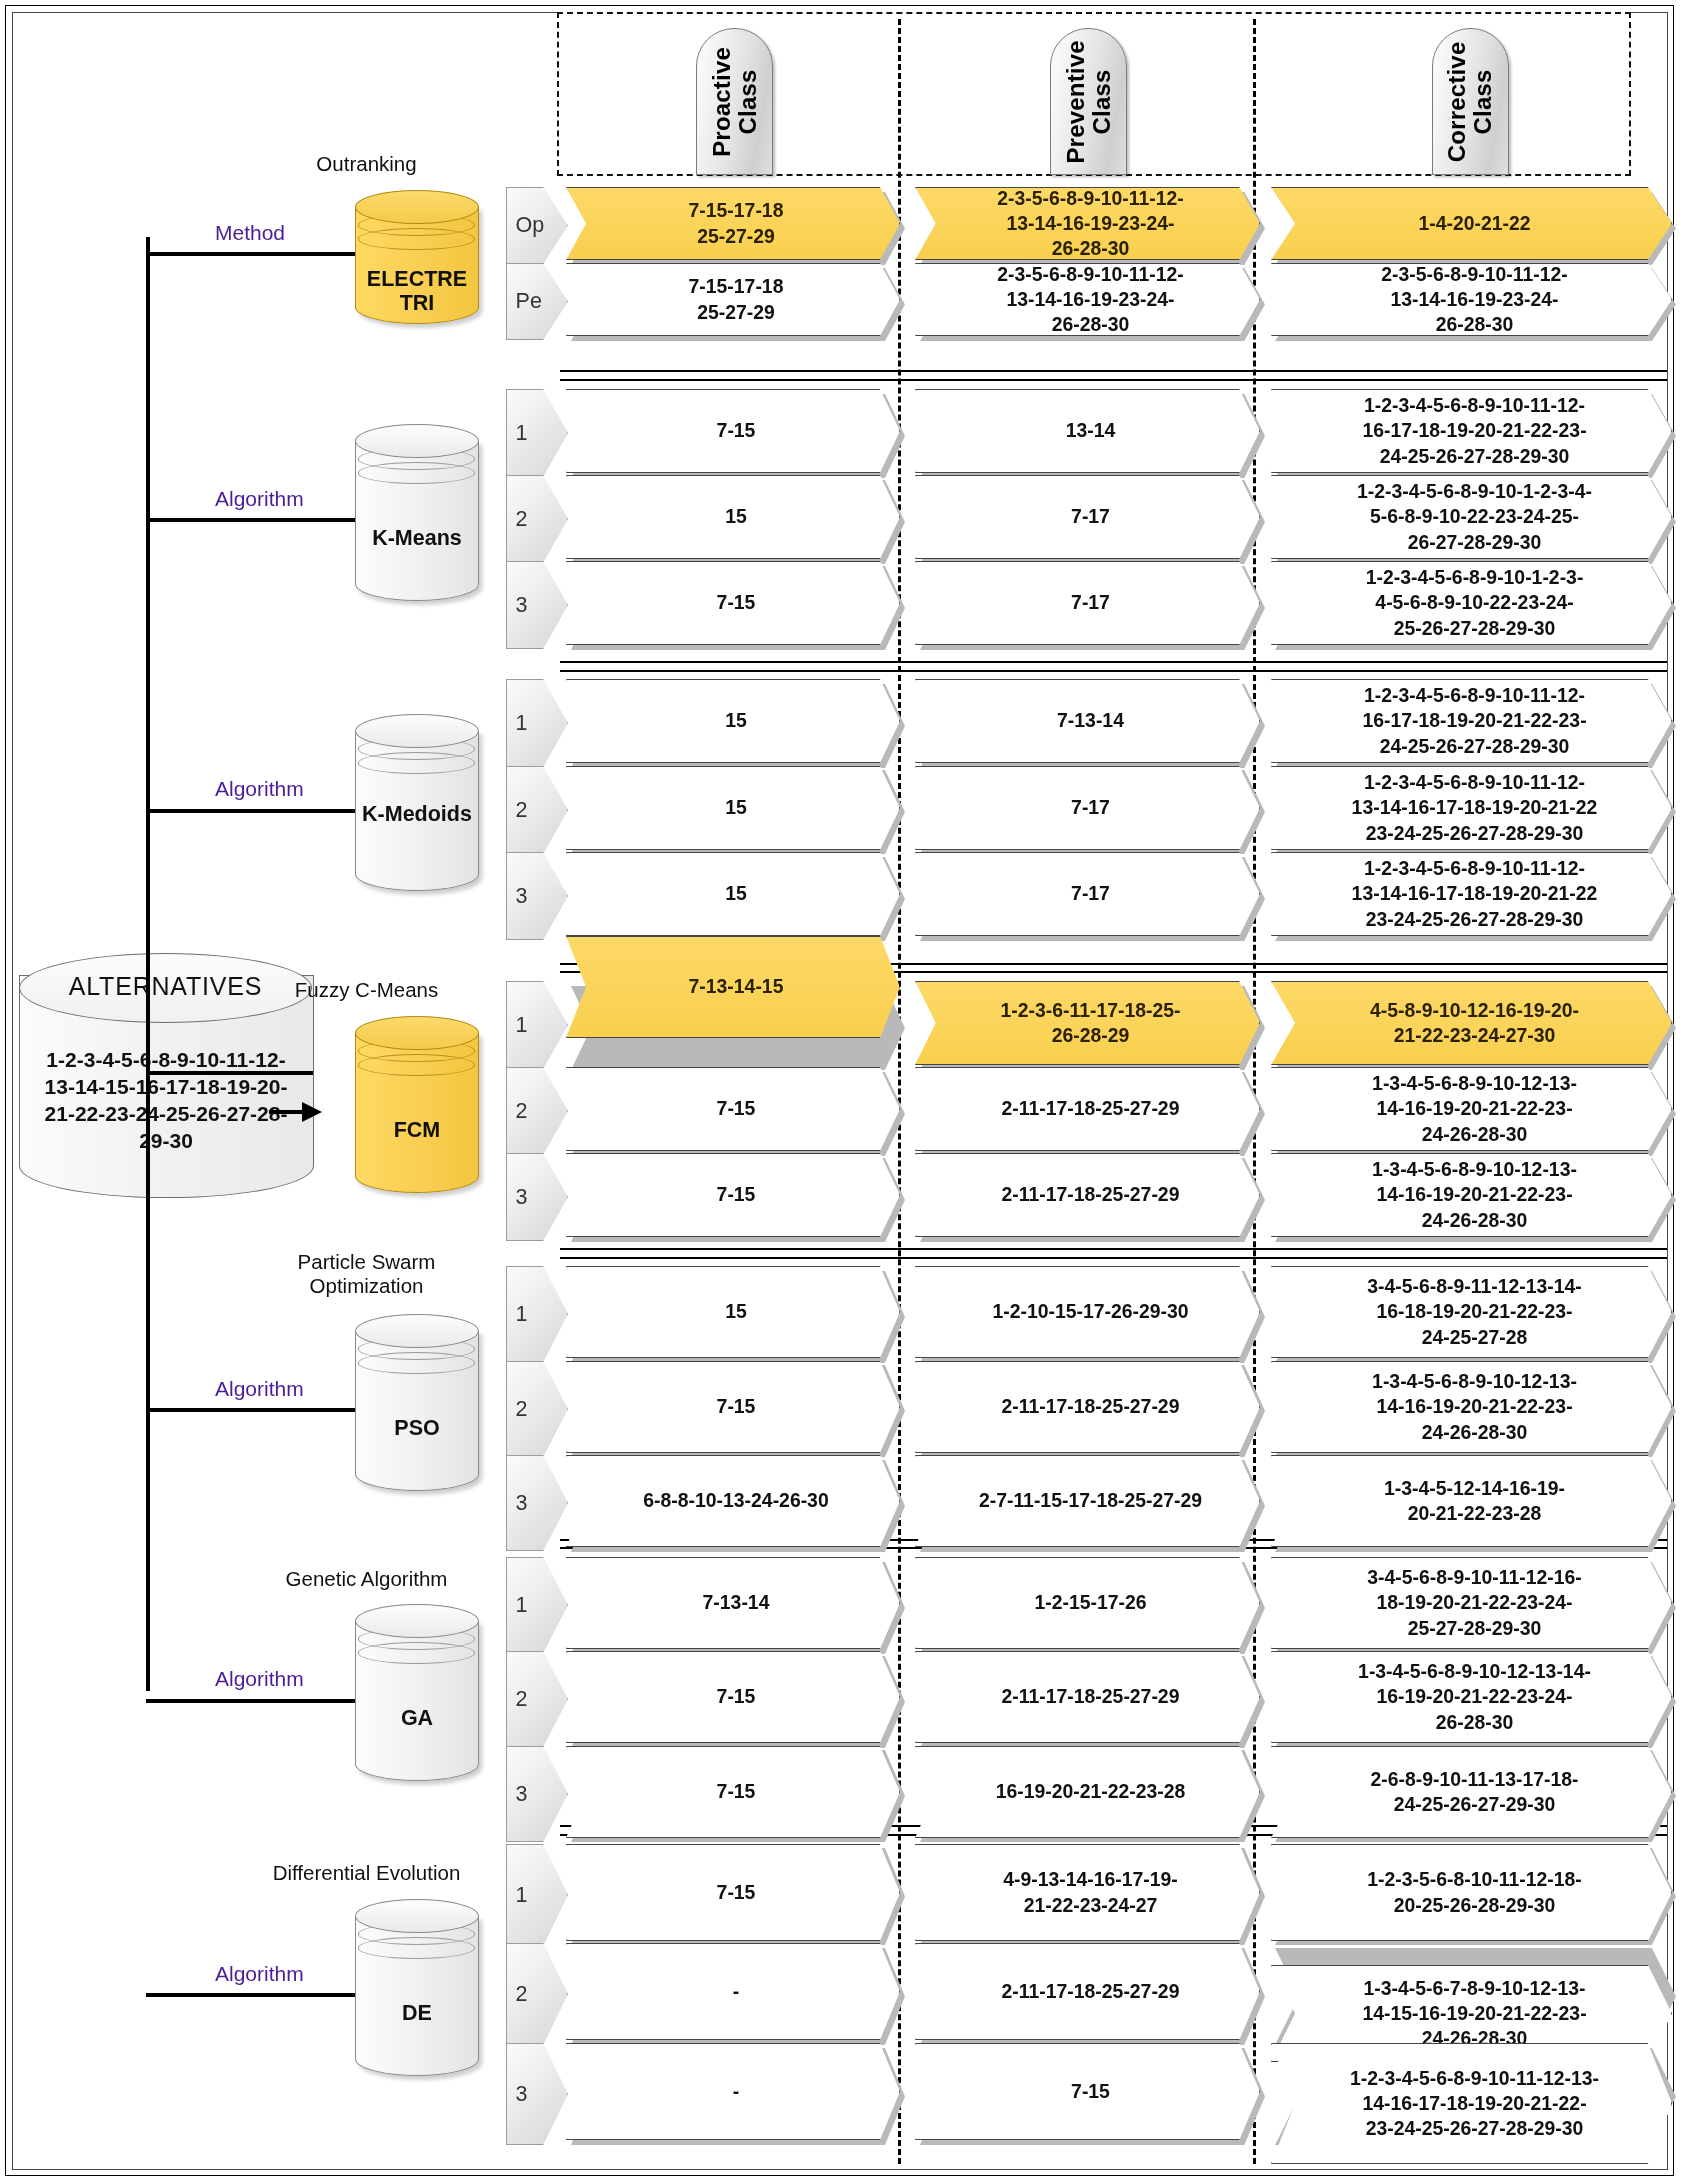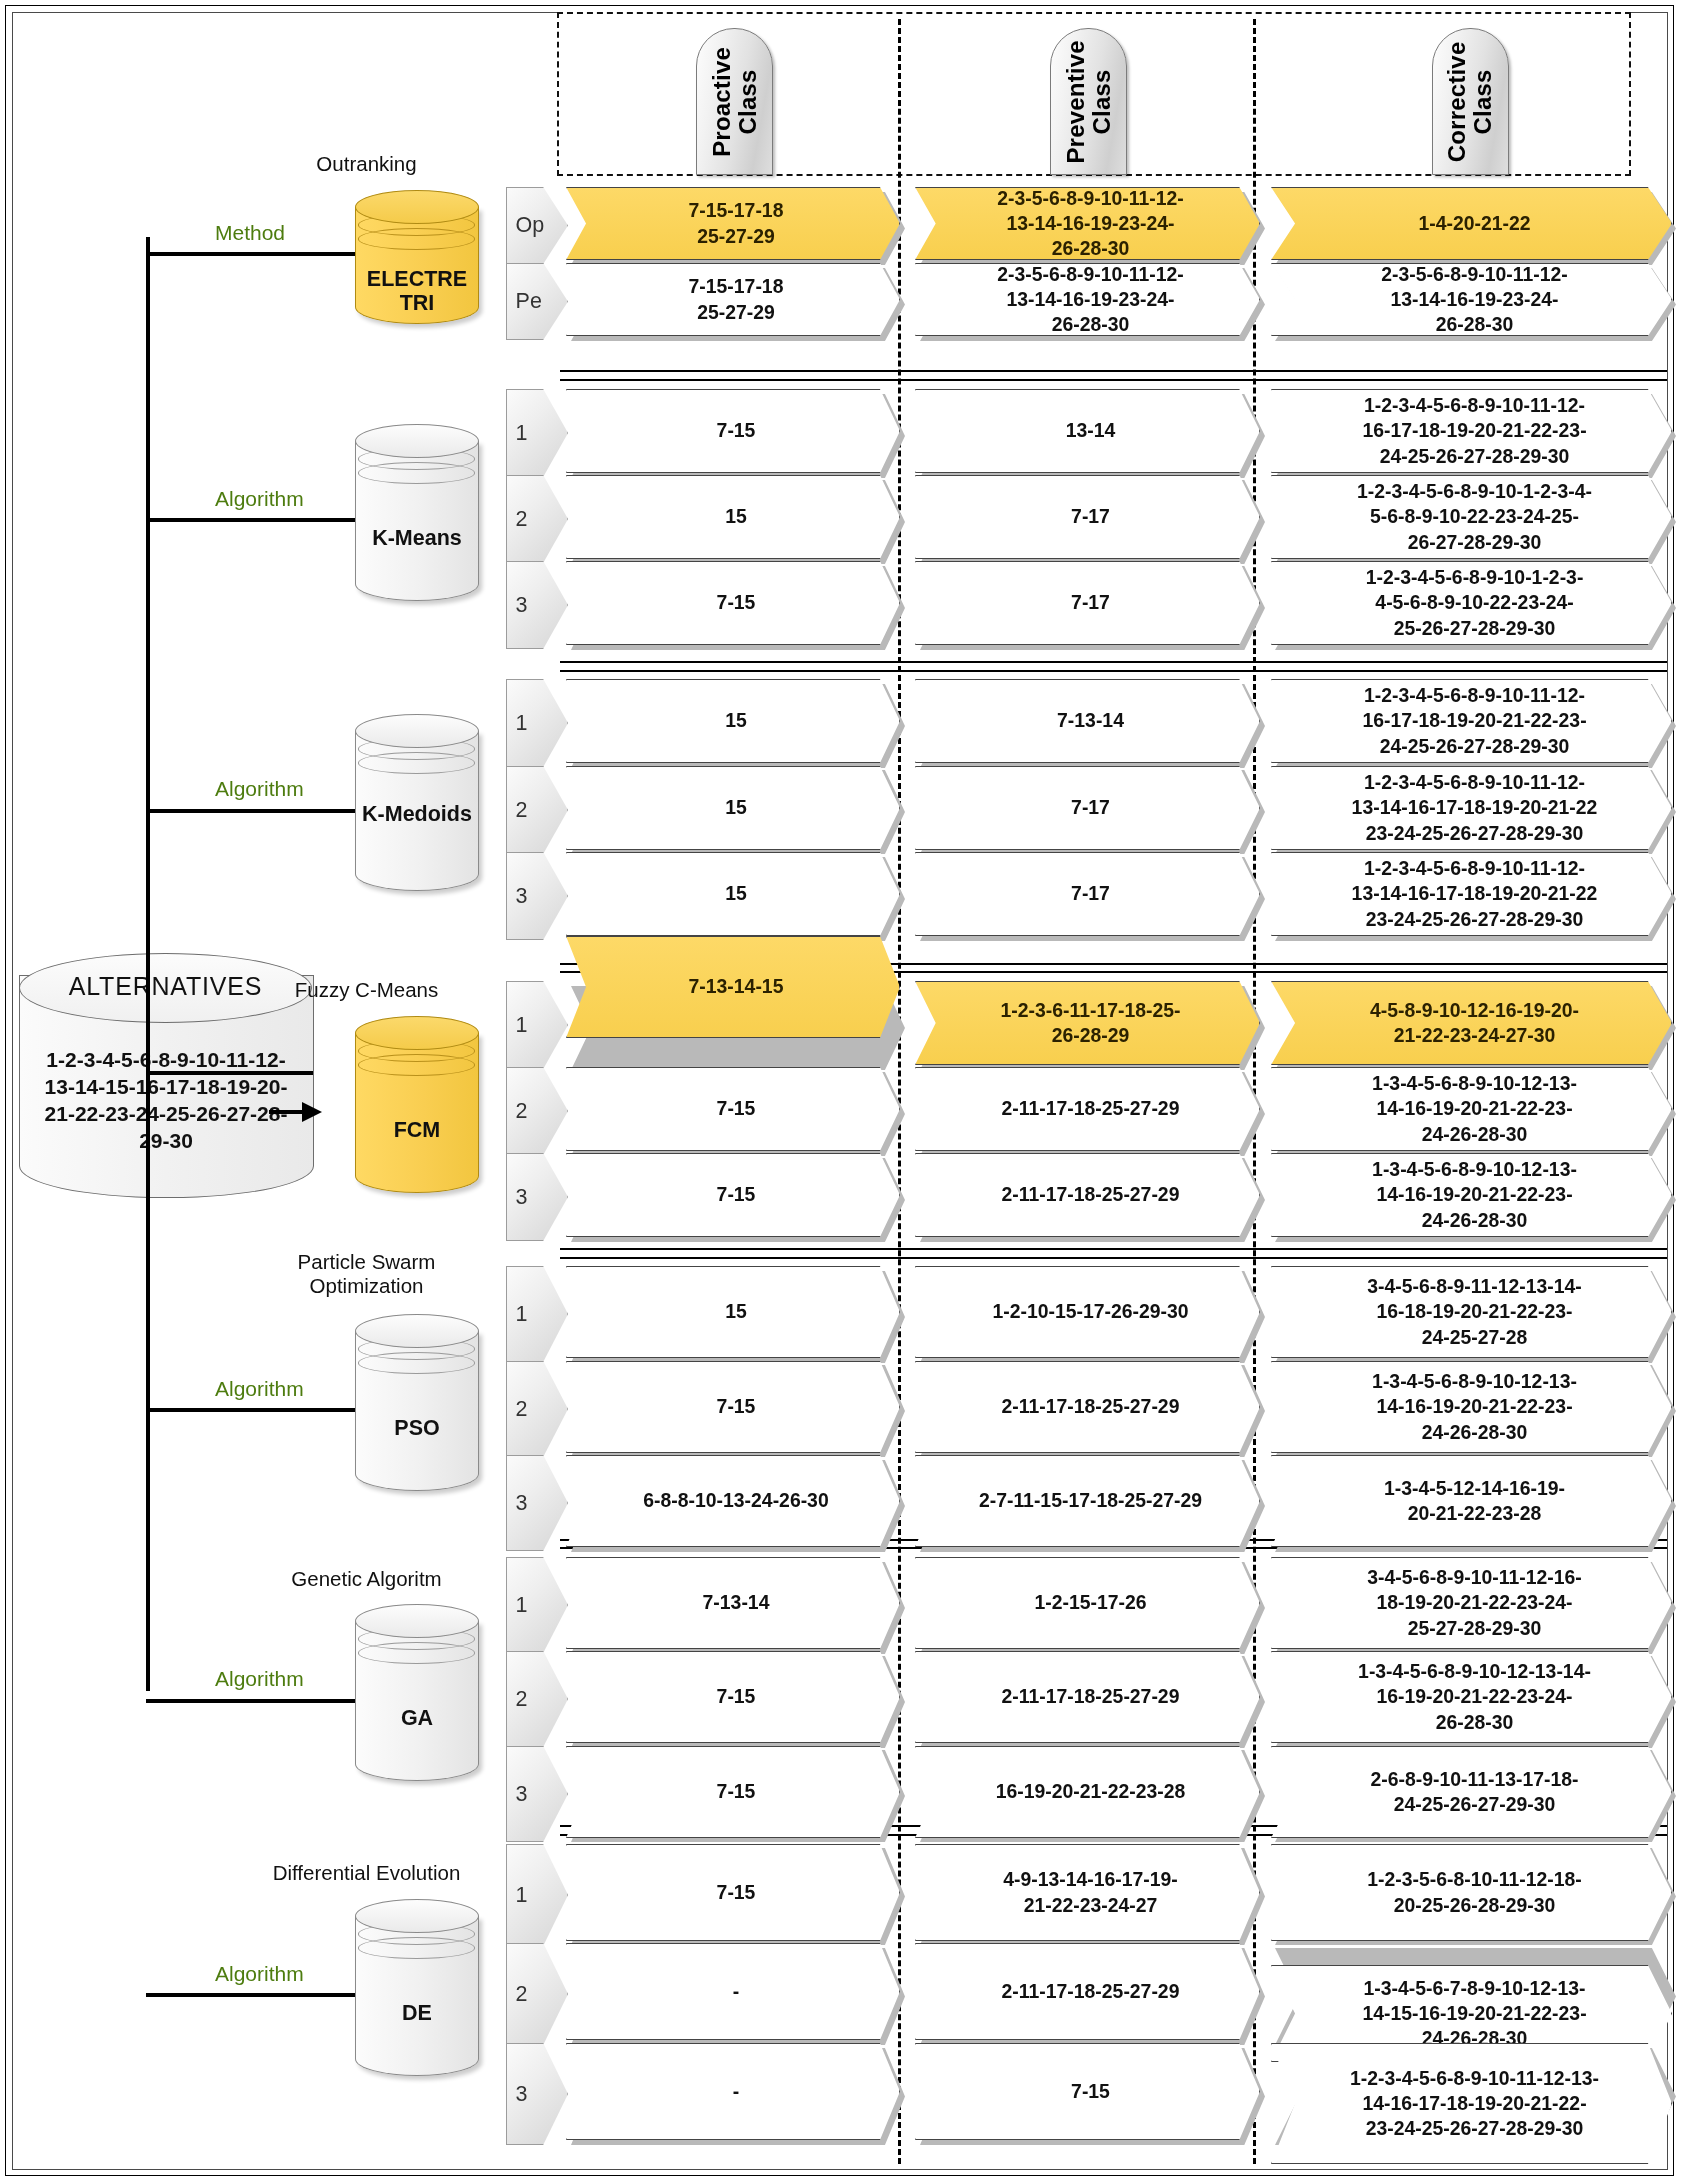--- a/index.html
+++ b/index.html
@@ -36,21 +36,21 @@
     background:linear-gradient(90deg,#fbfbfb,#f1f1f1 50%,#e9e9e9);}
   .alt-cyl .top{position:absolute;left:0;top:0px;width:293px;height:70px;
     border:1.1px solid #6d6d6d;border-radius:50%;
     background:linear-gradient(180deg,#fcfcfc,#f0f0f0);box-sizing:border-box;}
   .alt-cyl .title{position:absolute;left:0;top:19.4px;width:293px;text-align:center;
     font-size:25px;letter-spacing:0.8px;color:#111;}
   .alt-cyl .nums{position:absolute;left:15px;top:94px;width:264px;text-align:center;
     font-size:21px;font-weight:bold;line-height:1.28;color:#111;}
 
   .branch-line{position:absolute;background:#000;}
-  .edge-label{position:absolute;font-size:21px;color:#4d7c0f;white-space:nowrap;}
+  .edge-label{position:absolute;font-size:21px;color:#4c1d95;white-space:nowrap;}
   .arrow-head{position:absolute;width:0;height:0;border-top:10.2px solid transparent;
     border-bottom:10.2px solid transparent;border-left:20.5px solid #000;}
 
   
   .cyl{position:absolute;width:124px;}
   .cyl .ctop{position:absolute;left:0;top:0;width:124px;height:34px;border:1.1px solid #8a8a8a;
     border-radius:50%;box-sizing:border-box;}
   .cyl .cbody{position:absolute;left:0;top:17px;width:124px;border:1.1px solid #8a8a8a;
     border-top:none;border-radius:0 0 62px 62px/0 0 17px 17px;box-sizing:border-box;
     box-shadow:3.2px 3.8px 4.3px rgba(0,0,0,.2);}
@@ -415,21 +415,21 @@
         <div class="txt">1-3-4-5-12-14-16-19-<br>20-21-22-23-28</div>
       </div>
       <div class="cyl grey" style="left: 355px; top: 1604px; height: 178px;">
         <div class="cbody" style="height: 160px;"></div>
         <div class="ring" style="top: 9.7px;"></div>
         <div class="ring" style="top: 24px;"></div>
         <div class="ring" style="top: 38px;"></div>
         <div class="ctop"></div>
         <div class="cname" style="top: 103px;">GA</div>
       </div>
-      <div class="method-caption" style="left: 248px; width: 237px; top: 1567px;">Genetic Algoritm</div>
+      <div class="method-caption" style="left: 248px; width: 237px; top: 1567px;">Genetic Algorithm</div>
       <div class="tab" style="left: 506px; top: 1557px; height: 94px;">
         <span>1</span>
       </div>
       <div class="cell-shadow" style="left: 571px; top: 1562px; width: 334px; height: 92px;"></div>
       <div class="cell white" style="left: 566px; top: 1557px; width: 334px; height: 92px;">
         <div class="txt">7-13-14</div>
       </div>
       <div class="cell-shadow" style="left: 920px; top: 1562px; width: 345px; height: 92px;"></div>
       <div class="cell white" style="left: 915px; top: 1557px; width: 345px; height: 92px;">
         <div class="txt">1-2-15-17-26</div>

